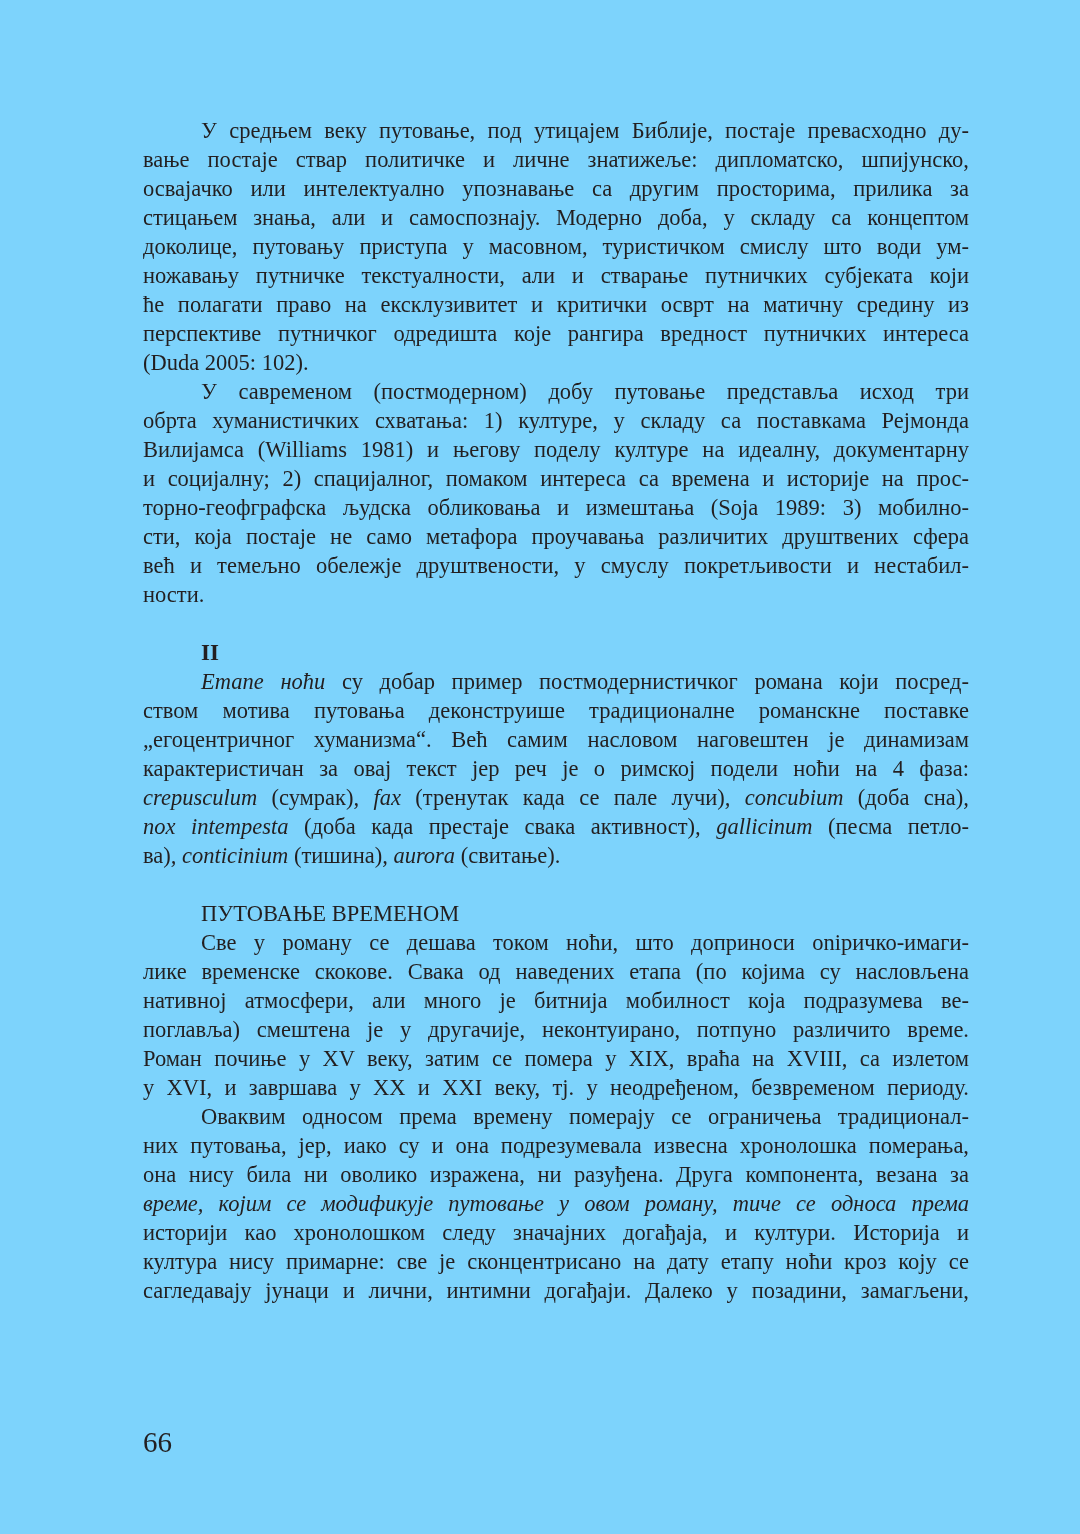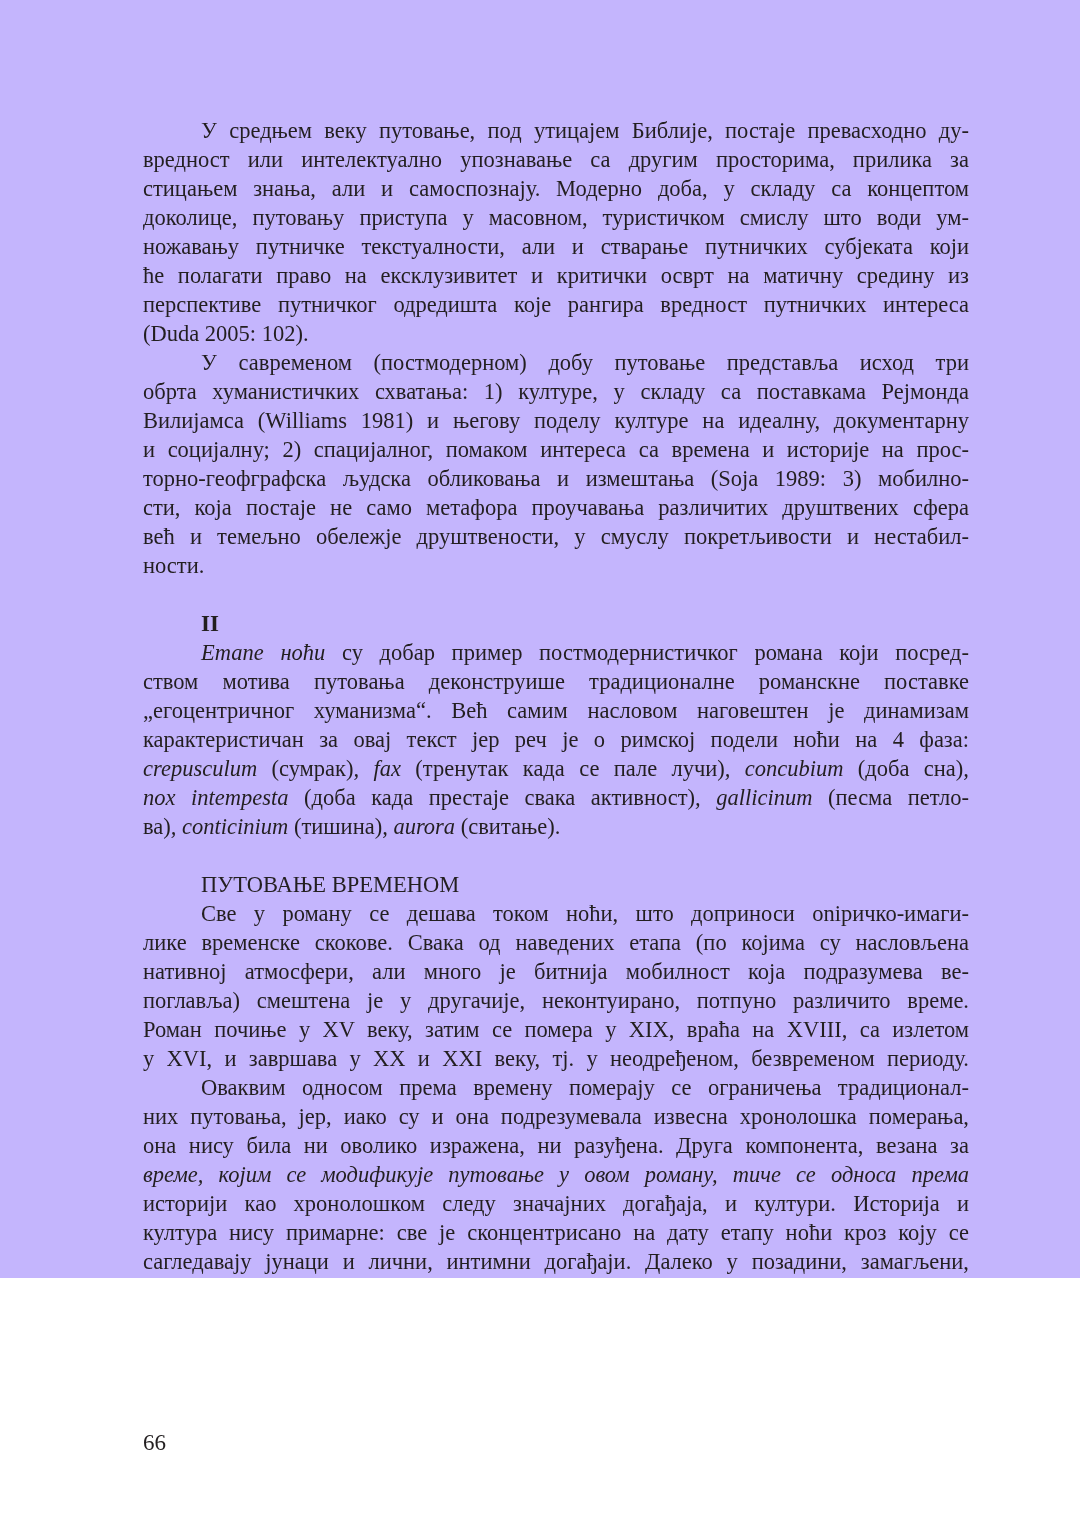--- a/index.html
+++ b/index.html
@@ -1,19 +1,19 @@
 <!DOCTYPE html>
 <html><head>
 <meta charset="utf-8">
 <style>
   html, body { margin: 0; padding: 0; background: #ffffff; }
   body { width: 1080px; height: 1534px; position: relative; overflow: hidden; }
   .page {
-    position: absolute; left: 0; top: 0; width: 1080px; height: 1278px;
-    background: #c4b5fd; color: #231f20;
+    position: absolute; left: 0; top: 0; width: 1080px; height: 1534px;
+    background: #7dd3fc; color: #231f20;
     font-family: "Liberation Serif", "DejaVu Serif", serif;
   }
   .textblock { position: absolute; left: 143px; width: 826px; }
   .line {
     display: block; height: 29px; line-height: 29px;
     font-size: 22.5px; white-space: nowrap;
     text-align: justify; text-align-last: justify;
     overflow: visible;
   }
   .line.last { text-align-last: left; }
@@ -23,33 +23,34 @@
     transform-origin: left center;
   }
   .line.last .inner { text-align-last: left; }
   .indent { padding-left: 58px; box-sizing: border-box; }
   .indent .inner { width: 100%; }
   .heading-roman { font-weight: bold; font-size: 23px; }
   .section-title { font-size: 22.5px; }
   i { font-style: italic; }
   .page-number {
     position: absolute; left: 143px; top: 1428px;
-    font-size: 23px; line-height: 29px;
+    font-size: 29px; line-height: 29px;
   }
   .gap { display: block; height: 29px; }
 </style>
 </head>
 <body>
 
 <div class="page">
   <div class="textblock" style="top:116px;">
 
     <div>
       <span class="line indent"><span class="inner" style="width: 768px; display: inline-block;">У средњем веку путовање, под утицајем Библије, постаје превасходно ду-</span></span>
-      <span class="line"><span class="inner" style="width: 826px; display: inline-block;">вредност или интелектуално упознавање са другим просторима, прилика за</span></span>
+      <span class="line"><span class="inner" style="width: 826px; display: inline-block;">вање постаје ствар политичке и личне знатижеље: дипломатско, шпијунско,</span></span>
+      <span class="line"><span class="inner" style="width: 826px; display: inline-block;">освајачко или интелектуално упознавање са другим просторима, прилика за</span></span>
       <span class="line"><span class="inner" style="width: 826px; display: inline-block;">стицањем знања, али и самоспознају. Модерно доба, у складу са концептом</span></span>
       <span class="line"><span class="inner" style="width: 826px; display: inline-block;">доколице, путовању приступа у масовном, туристичком смислу што води ум-</span></span>
       <span class="line"><span class="inner" style="width: 826px; display: inline-block;">ножавању путничке текстуалности, али и стварање путничких субјеката који</span></span>
       <span class="line"><span class="inner" style="width: 826px; display: inline-block;">ће полагати право на ексклузивитет и критички осврт на матичну средину из</span></span>
       <span class="line"><span class="inner" style="width: 826px; display: inline-block;">перспективе путничког одредишта које рангира вредност путничких интереса</span></span>
       <span class="line last"><span class="inner" style="width: 826px; display: inline-block;">(Duda 2005: 102).</span></span>
     </div>
 
     <div>
       <span class="line indent"><span class="inner" style="width: 768px; display: inline-block;">У савременом (постмодерном) добу путовање представља исход три</span></span>

